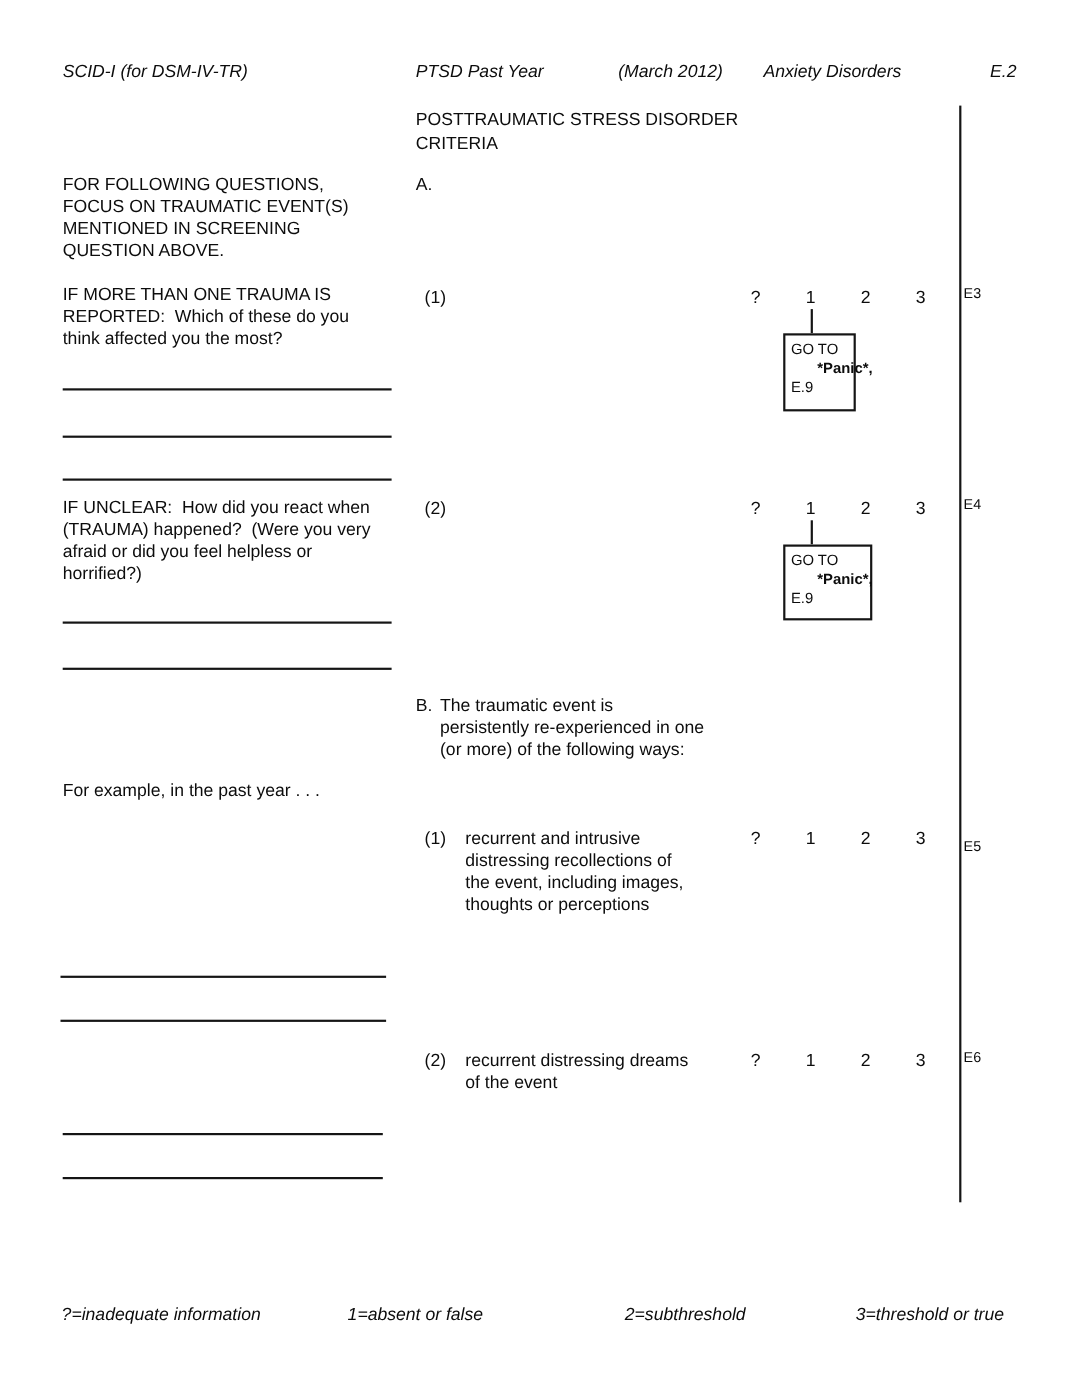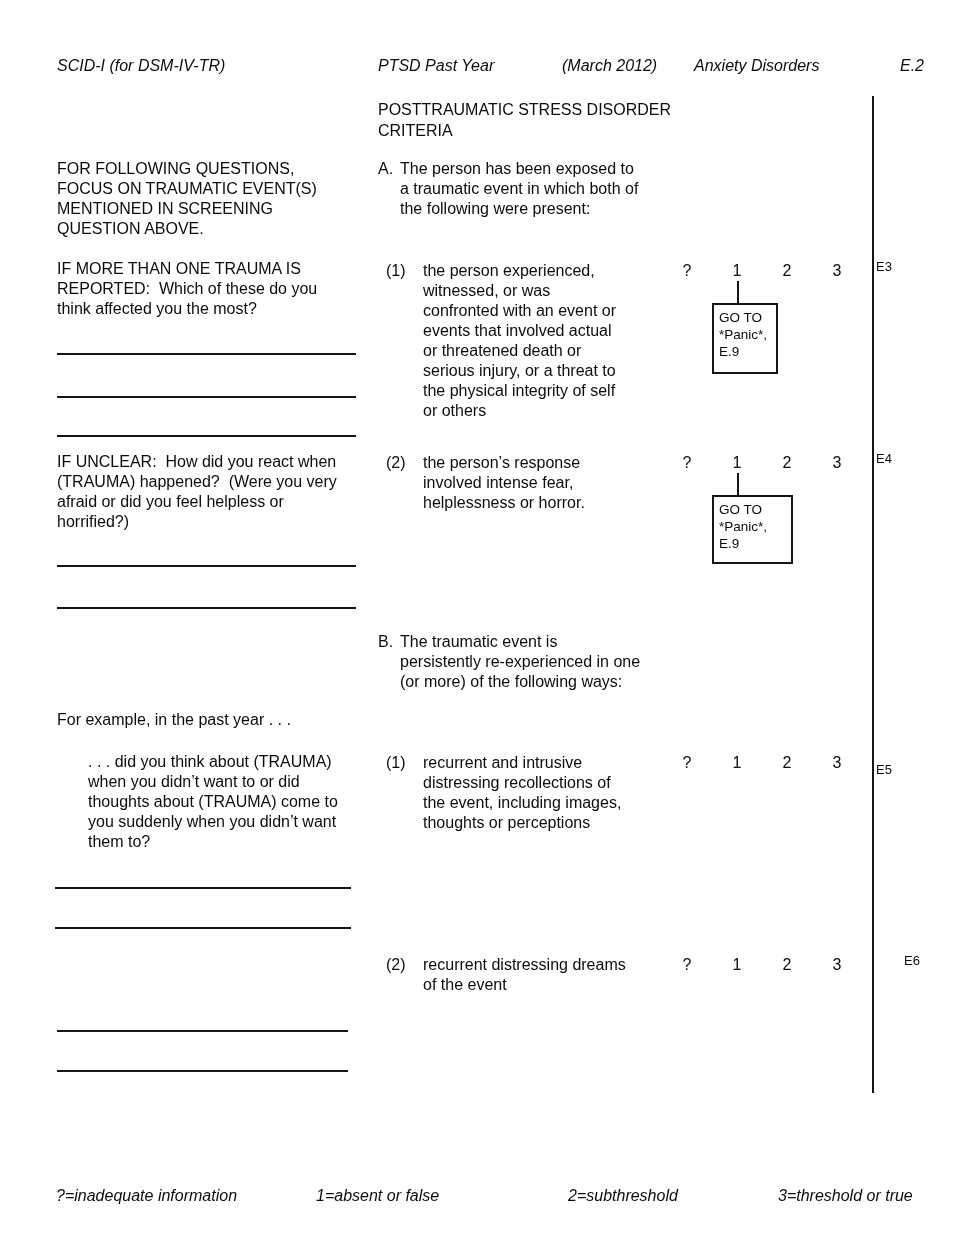--- a/index.html
+++ b/index.html
@@ -8,21 +8,21 @@
     width:973px;height:1260px;
     background:#ffffff;
     font-family:"Liberation Sans","DejaVu Sans",sans-serif;
     font-size:16px;line-height:20px;
     color:#0c0c0c;
     overflow:hidden;
   }
   .abs{position:absolute;}
   .prel{white-space:pre-line;}
   .it{font-style:italic;}
-  .bold{font-weight:normal;}
+  .bold{font-weight:bold;margin-left:24px;}
   .heading{font-weight:normal;line-height:21px;}
   .aline{position:absolute;border-top:2px solid #151515;height:0;}
   .vrule{position:absolute;width:0;border-left:2px solid #151515;}
   .tickline{position:absolute;width:0;border-left:2px solid #151515;}
   .scale-row{position:absolute;width:190px;height:20px;}
   .scale-row .opt{position:absolute;top:0;width:24px;text-align:center;cursor:pointer;}
   .ecode{font-size:13px;line-height:16px;}
   .gotobox{
     position:absolute;border:2px solid #151515;background:#fff;
     font-size:13.5px;line-height:17px;padding:4px 0 0 5px;box-sizing:border-box;
@@ -59,65 +59,46 @@
 
   <div class="abs prel" style="left:57px;top:452px">IF UNCLEAR:&nbsp; How did you react when
 (TRAUMA) happened?&nbsp; (Were you very
 afraid or did you feel helpless or
 horrified?)</div>
 
   <div class="aline" style="left:57px;top:565px;width:299px"></div>
   <div class="aline" style="left:57px;top:607px;width:299px"></div>
 
   <div class="abs prel" style="left:57px;top:710px">For example, in the past year . . .</div>
-  <div class="abs prel" style="left:88px;top:752px">. . . did you think about (TRAUMA)
-when you didn’t want to or did
-thoughts about (TRAUMA) come to
-you suddenly when you didn’t want
-them to?</div>
 
   <div class="aline" style="left:55px;top:887px;width:296px"></div>
   <div class="aline" style="left:55px;top:927px;width:296px"></div>
 
 
   <div class="aline" style="left:57px;top:1030px;width:291px"></div>
   <div class="aline" style="left:57px;top:1070px;width:291px"></div>
 
   <span class="abs" style="left:378px;top:159px">A.</span>
-  <div class="abs prel" style="left:400px;top:159px">The person has been exposed to
-a traumatic event in which both of
-the following were present:</div>
 
   <span class="num-col" style="left:386px;top:261px">(1)</span>
-  <div class="abs prel" style="left:423px;top:261px">the person experienced,
-witnessed, or was
-confronted with an event or
-events that involved actual
-or threatened death or
-serious injury, or a threat to
-the physical integrity of self
-or others</div>
   <div class="scale-row" style="left:666px;top:261px">
     <span class="opt" style="left:9px">?</span>
     <span class="opt" style="left:59px">1</span>
     <span class="opt" style="left:109px">2</span>
     <span class="opt" style="left:159px">3</span>
   </div>
   <span class="abs ecode" style="left:876px;top:259px">E3</span>
   <div class="tickline" style="left:737px;top:281px;height:22px"></div>
   <div class="gotobox" style="left:712px;top:303px;width:66px;height:71px">
     <div>GO TO</div>
     <div class="bold">*Panic*,</div>
     <div>E.9</div>
   </div>
 
   <span class="num-col" style="left:386px;top:453px">(2)</span>
-  <div class="abs prel" style="left:423px;top:453px">the person’s response
-involved intense fear,
-helplessness or horror.</div>
   <div class="scale-row" style="left:666px;top:453px">
     <span class="opt" style="left:9px">?</span>
     <span class="opt" style="left:59px">1</span>
     <span class="opt" style="left:109px">2</span>
     <span class="opt" style="left:159px">3</span>
   </div>
   <span class="abs ecode" style="left:876px;top:451px">E4</span>
   <div class="tickline" style="left:737px;top:473px;height:22px"></div>
   <div class="gotobox" style="left:712px;top:495px;width:81px;height:69px">
     <div>GO TO</div>
@@ -145,20 +126,20 @@
 
   <span class="num-col" style="left:386px;top:955px">(2)</span>
   <div class="abs prel" style="left:423px;top:955px">recurrent distressing dreams
 of the event</div>
   <div class="scale-row" style="left:666px;top:955px">
     <span class="opt" style="left:9px">?</span>
     <span class="opt" style="left:59px">1</span>
     <span class="opt" style="left:109px">2</span>
     <span class="opt" style="left:159px">3</span>
   </div>
-  <span class="abs ecode" style="left:904px;top:953px">E6</span>
+  <span class="abs ecode" style="left:876px;top:953px">E6</span>
 
   <span class="abs it" style="left:56px;top:1186px">?=inadequate information</span>
   <span class="abs it" style="left:316px;top:1186px">1=absent or false</span>
   <span class="abs it" style="left:568px;top:1186px">2=subthreshold</span>
   <span class="abs it" style="left:778px;top:1186px">3=threshold or true</span>
 
 </div>
 
 </body></html>

